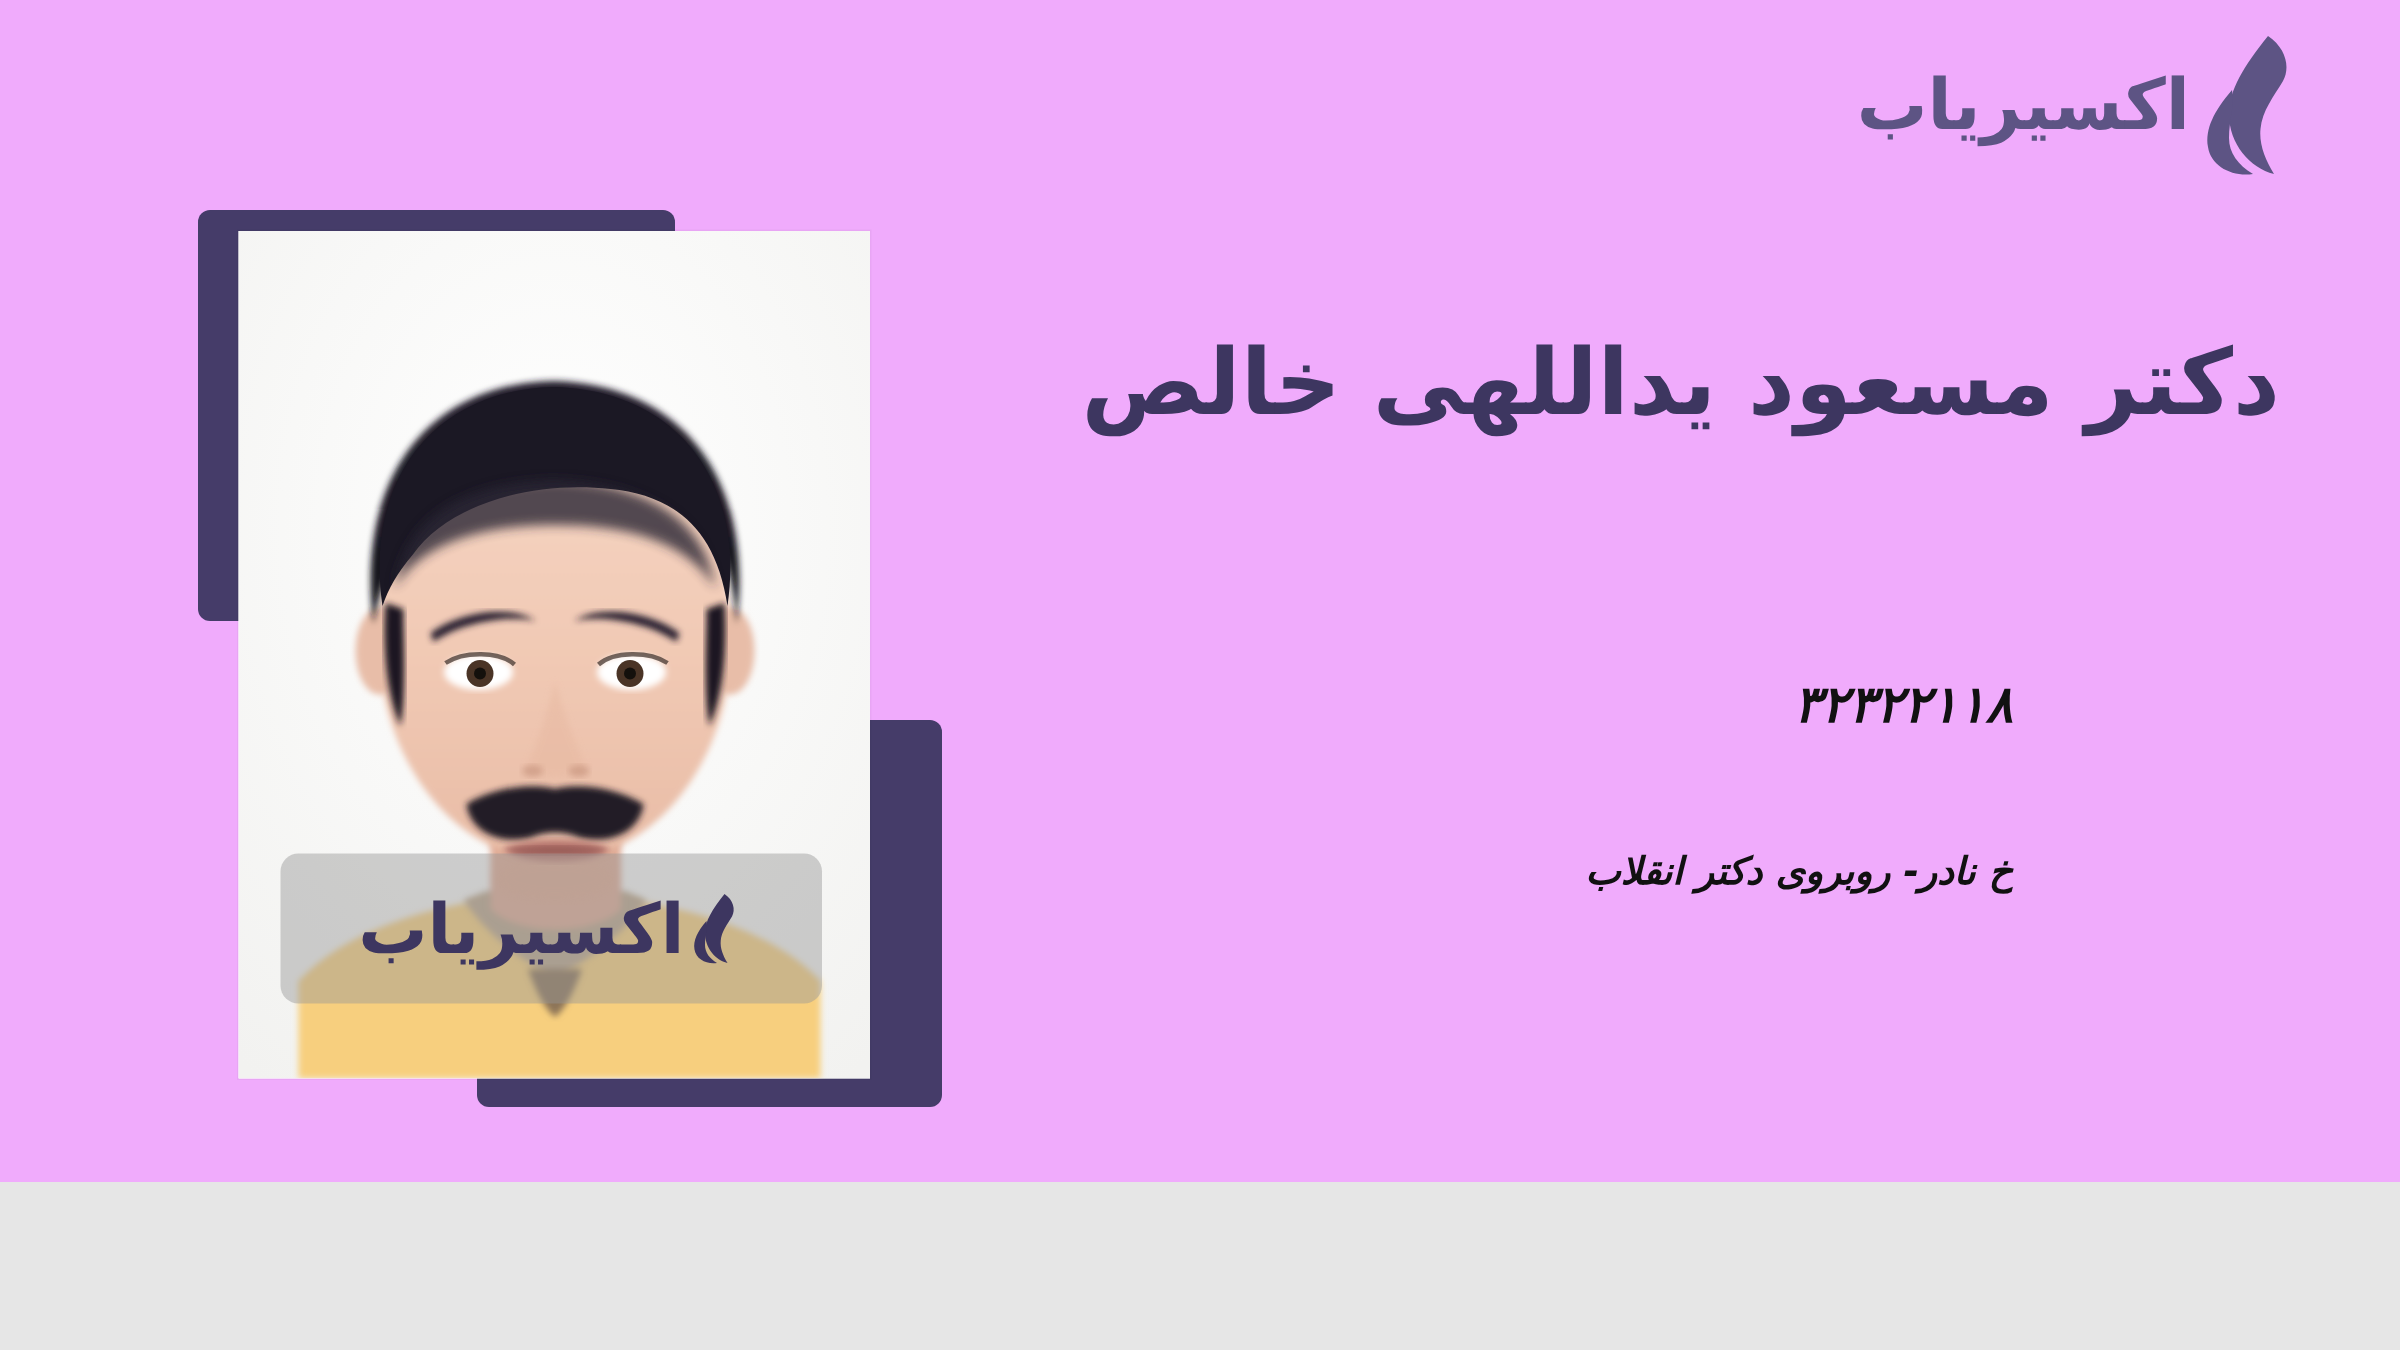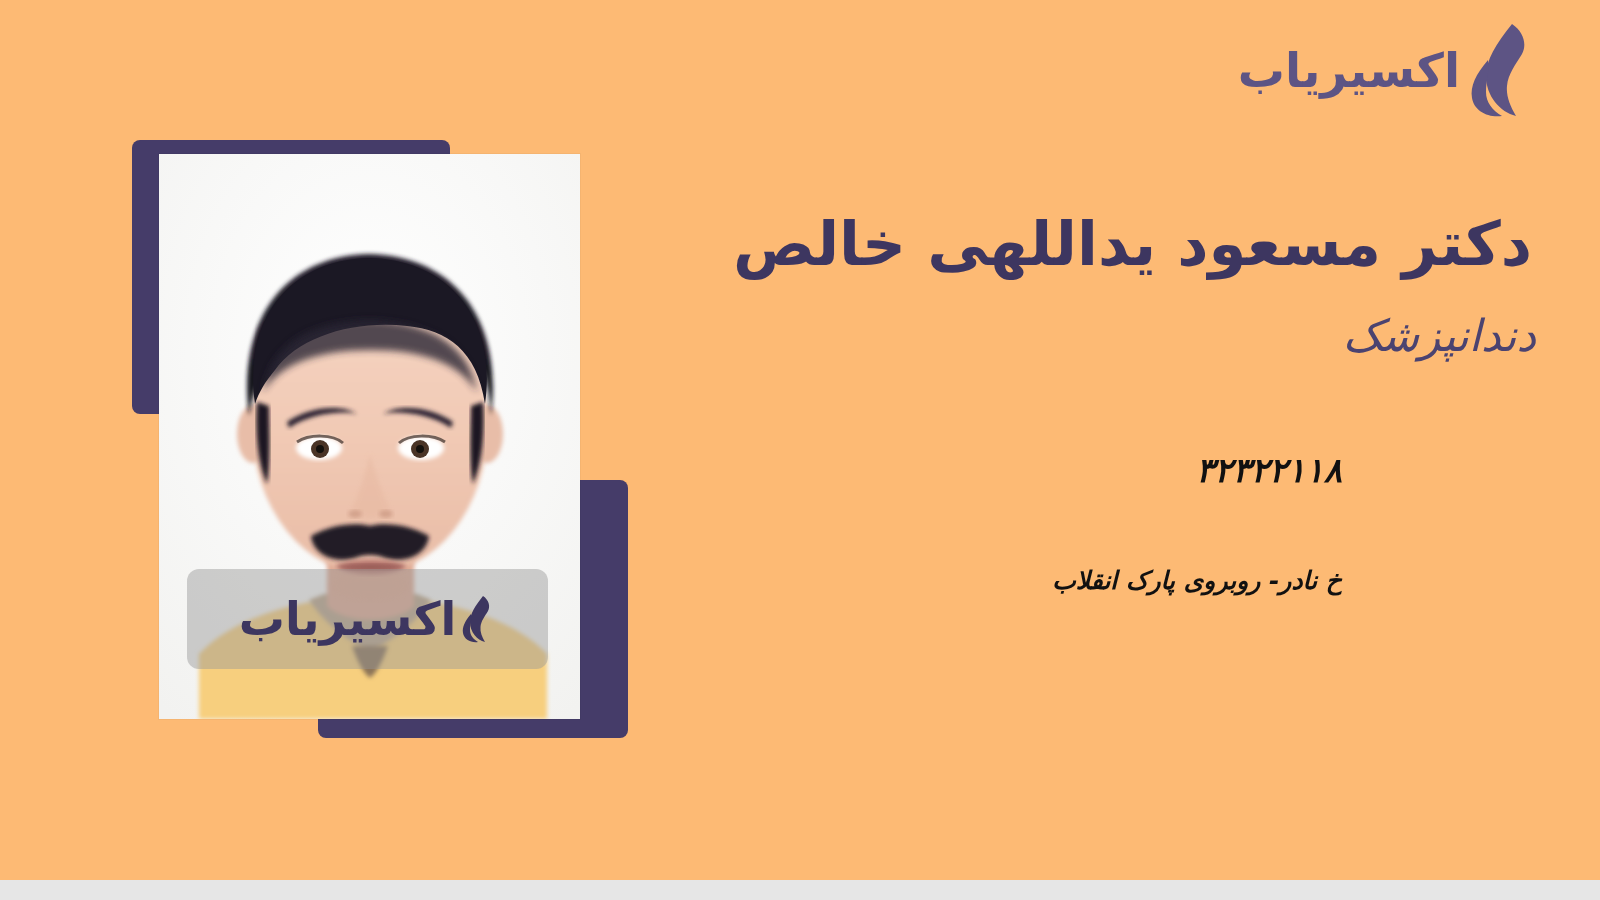--- a/index.html
+++ b/index.html
@@ -10,22 +10,22 @@
   body {
     width: 1600px;
     height: 900px;
     background: #e6e6e6;
     font-family: "DejaVu Sans", "Liberation Sans", sans-serif;
     overflow: hidden;
   }
   .card {
     position: relative;
     width: 1600px;
-    height: 880px;
-    background: #fdba74;
+    height: 788px;
+    background: #f0abfc;
   }
 
   
   .brand {
     position: absolute;
     top: 22px;
     right: 62px;
     display: flex;
     flex-direction: row;
     align-items: center;
@@ -132,21 +132,21 @@
     top: 206px;
     width: 900px;
     text-align: right;
     direction: rtl;
   }
   .doctor-name {
     font-size: 61px;
     font-weight: 700;
     color: #3d3660;
     line-height: 1.12;
-    margin: 4px;
+    margin: 16px;
     white-space: nowrap;
   }
   .specialty {
     font-size: 44px;
     color: #4b4370;
     font-style: italic;
     font-family: "DejaVu Serif", "Liberation Serif", serif;
     line-height: 1.1;
     margin: 34px 0 0 0;
     white-space: nowrap;
@@ -279,30 +279,29 @@
           <path d="M46 2 C 30 22, 20 38, 20 54 C 20 74, 34 90, 50 94 C 44 84, 40 74, 41 64 C 42 52, 50 42, 56 32 C 61 23, 58 10, 46 2 Z" fill="#3d3660"></path>
           <path d="M22 38 C 10 52, 4 64, 6 76 C 8 89, 22 96, 36 94 C 26 88, 20 80, 20 70 C 20 58, 24 48, 22 38 Z" fill="#3d3660"></path>
         </svg>
         <div class="wm-name">اکسیریاب</div>
       </div>
     </div>
   </div>
 
   <div class="info">
     <h1 class="doctor-name">دکتر مسعود یداللهی خالص</h1>
-    <div class="specialty">دندانپزشک</div>
   </div>
 
   <div class="contact-row row-phone">
 
     <div class="contact-text">۳۲۳۲۲۱۱۸</div>
   </div>
 
   <div class="contact-row row-address">
 
-    <div class="contact-text">خ نادر- روبروی پارک انقلاب</div>
+    <div class="contact-text">خ نادر- روبروی دکتر انقلاب</div>
   </div>
 
   <div class="contact-row row-extra">
     
   </div>
 
 </div>
 
 </body></html>

